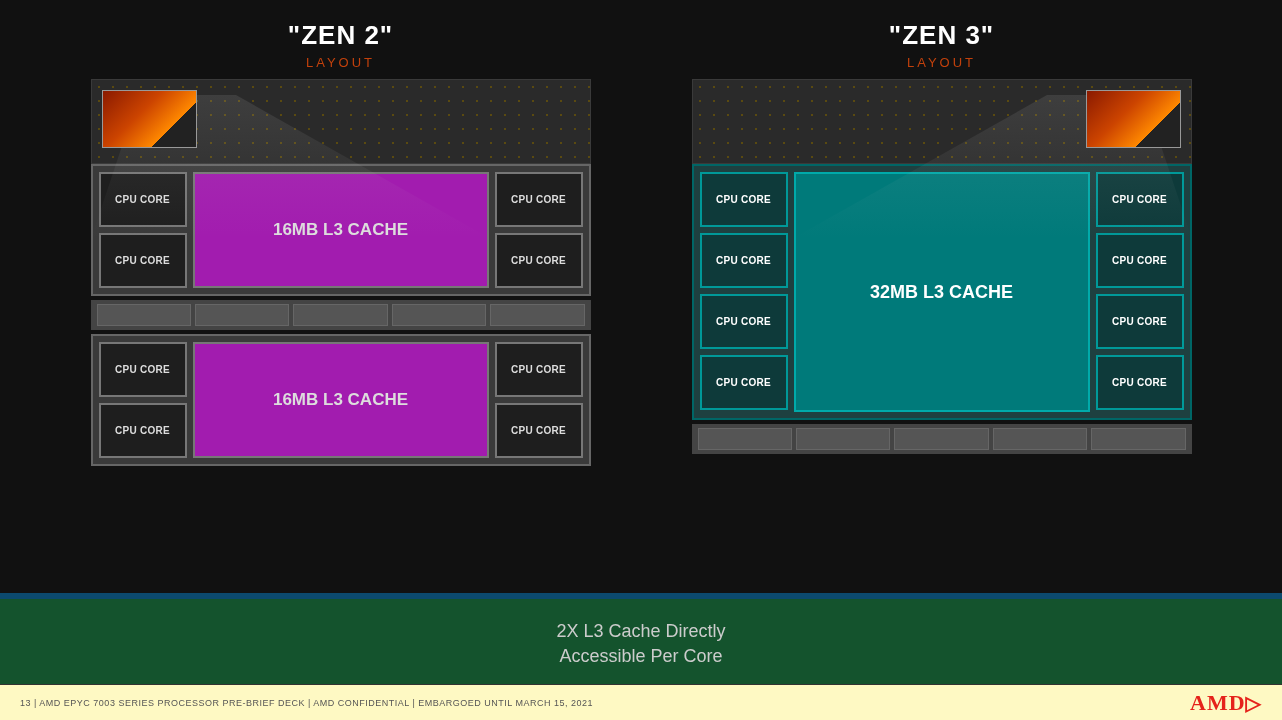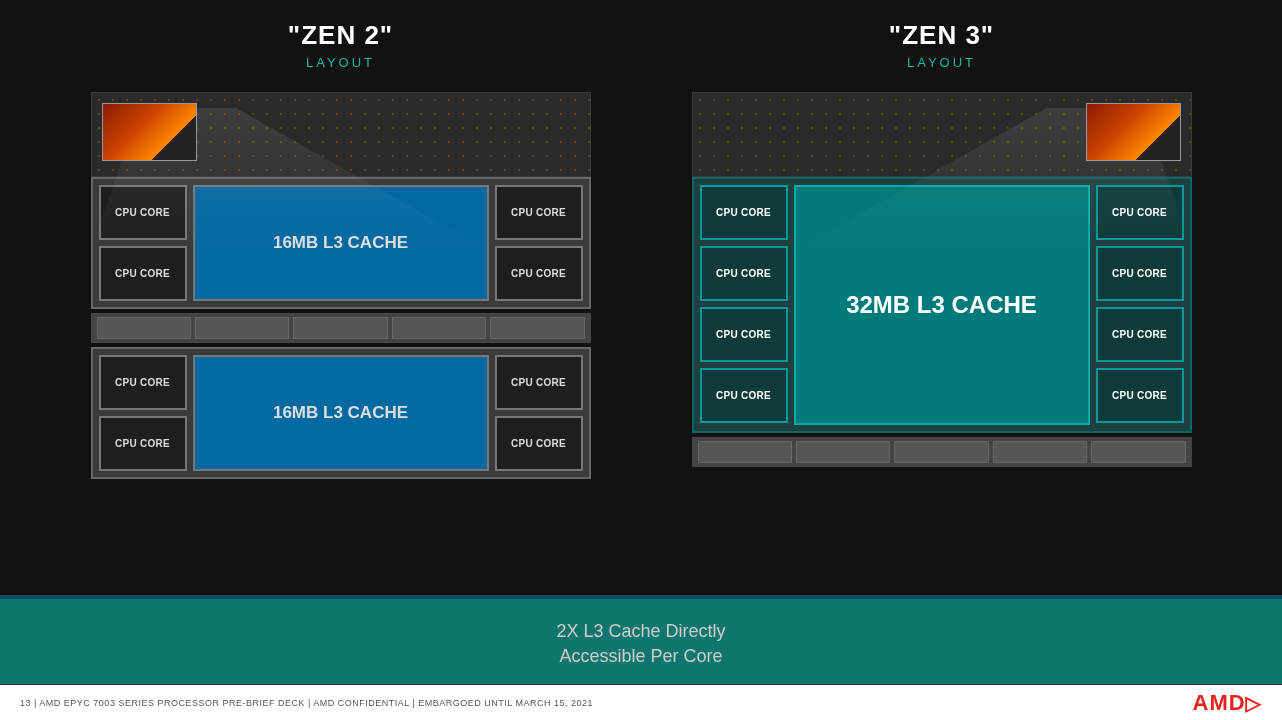--- a/index.html
+++ b/index.html
@@ -15,35 +15,35 @@
     .arch-title {
       color: #fff;
       font-size: 26px;
       font-weight: bold;
       text-align: center;
       margin-bottom: 4px;
       letter-spacing: 1px;
     }
 
     .arch-subtitle {
-      color: #14b8a6;
+      color: #c2410c;
       font-size: 13px;
       letter-spacing: 3px;
-      margin-bottom: 14px;
+      margin-bottom: 1px;
       text-transform: uppercase;
     }
 
     
     .info-bar {
-      background: #0f766e;
+      background: #14532d;
       padding: 20px 40px 15px;
       display: flex;
       justify-content: space-around;
       align-items: center;
-      border-top: 4px solid #0c4a6e;
+      border-top: 6px solid #0c4a6e;
     }
 
     .info-item {
       flex: 1;
       text-align: center;
       padding: 0 20px;
       position: relative;
     }
 
     .info-item:not(:last-child)::after {
@@ -58,39 +58,40 @@
 
     .info-text {
       color: #ccc;
       font-size: 18px;
       line-height: 1.4;
       font-weight: 300;
     }
 
     
     .footer-bar {
-      background: #ffffff;
+      background: #fef9c3;
       padding: 6px 20px;
       display: flex;
       align-items: center;
       justify-content: space-between;
       border-top: 1px solid #333;
     }
 
     .footer-left {
       color: #555;
       font-size: 9px;
       letter-spacing: 0.5px;
     }
 
     .amd-logo {
       color: #fff;
       font-size: 22px;
       font-weight: bold;
       letter-spacing: 1px;
+      font-family: Liberation Serif, serif;
     }
 
     .amd-logo span {
       color: #e5231b;
     }
 
     
     .page-wrapper {
       width: 1282px;
       height: 720px;
@@ -151,21 +152,21 @@
       font-weight: bold;
       display: flex;
       align-items: center;
       justify-content: center;
       text-align: center;
       letter-spacing: 0.3px;
       text-transform: uppercase;
     }
 
     .cache-cell-tall {
-      background: #0369a1;
+      background: #a21caf;
       border: 2px solid #777;
       color: #ddd;
       font-size: 17px;
       font-weight: bold;
       display: flex;
       align-items: center;
       justify-content: center;
     }
 
     
@@ -221,21 +222,21 @@
       text-align: center;
       letter-spacing: 0.3px;
       text-transform: uppercase;
     }
 
     .zen3-cache-center {
       flex: 1;
       background: #007a7a;
       border: 2px solid #00aaaa;
       color: #fff;
-      font-size: 24px;
+      font-size: 18px;
       font-weight: bold;
       display: flex;
       align-items: center;
       justify-content: center;
       text-align: center;
       min-height: 240px;
     }
 
     
     .spotlight-wrapper {

